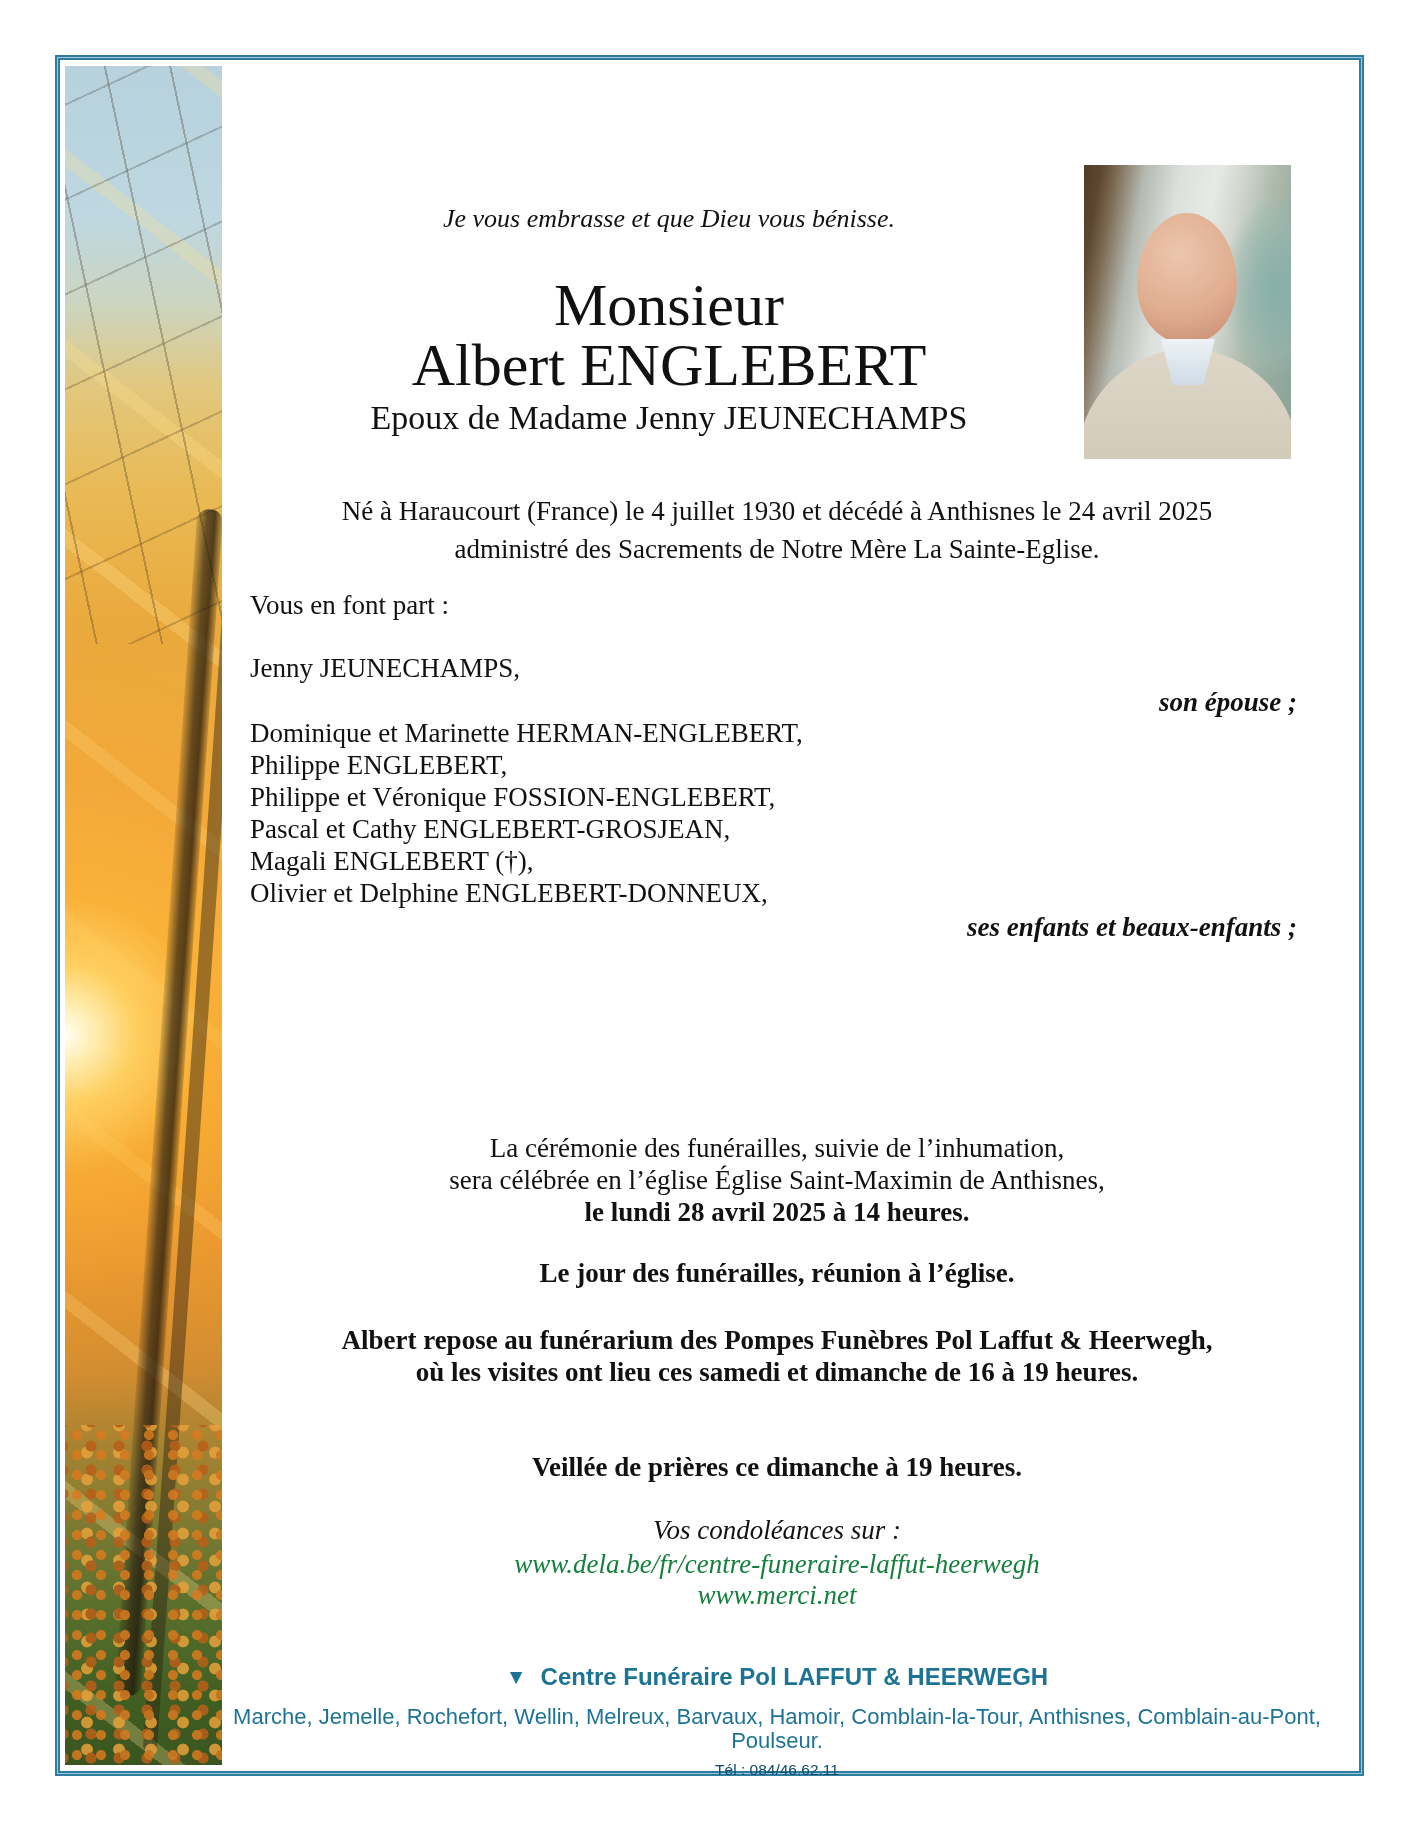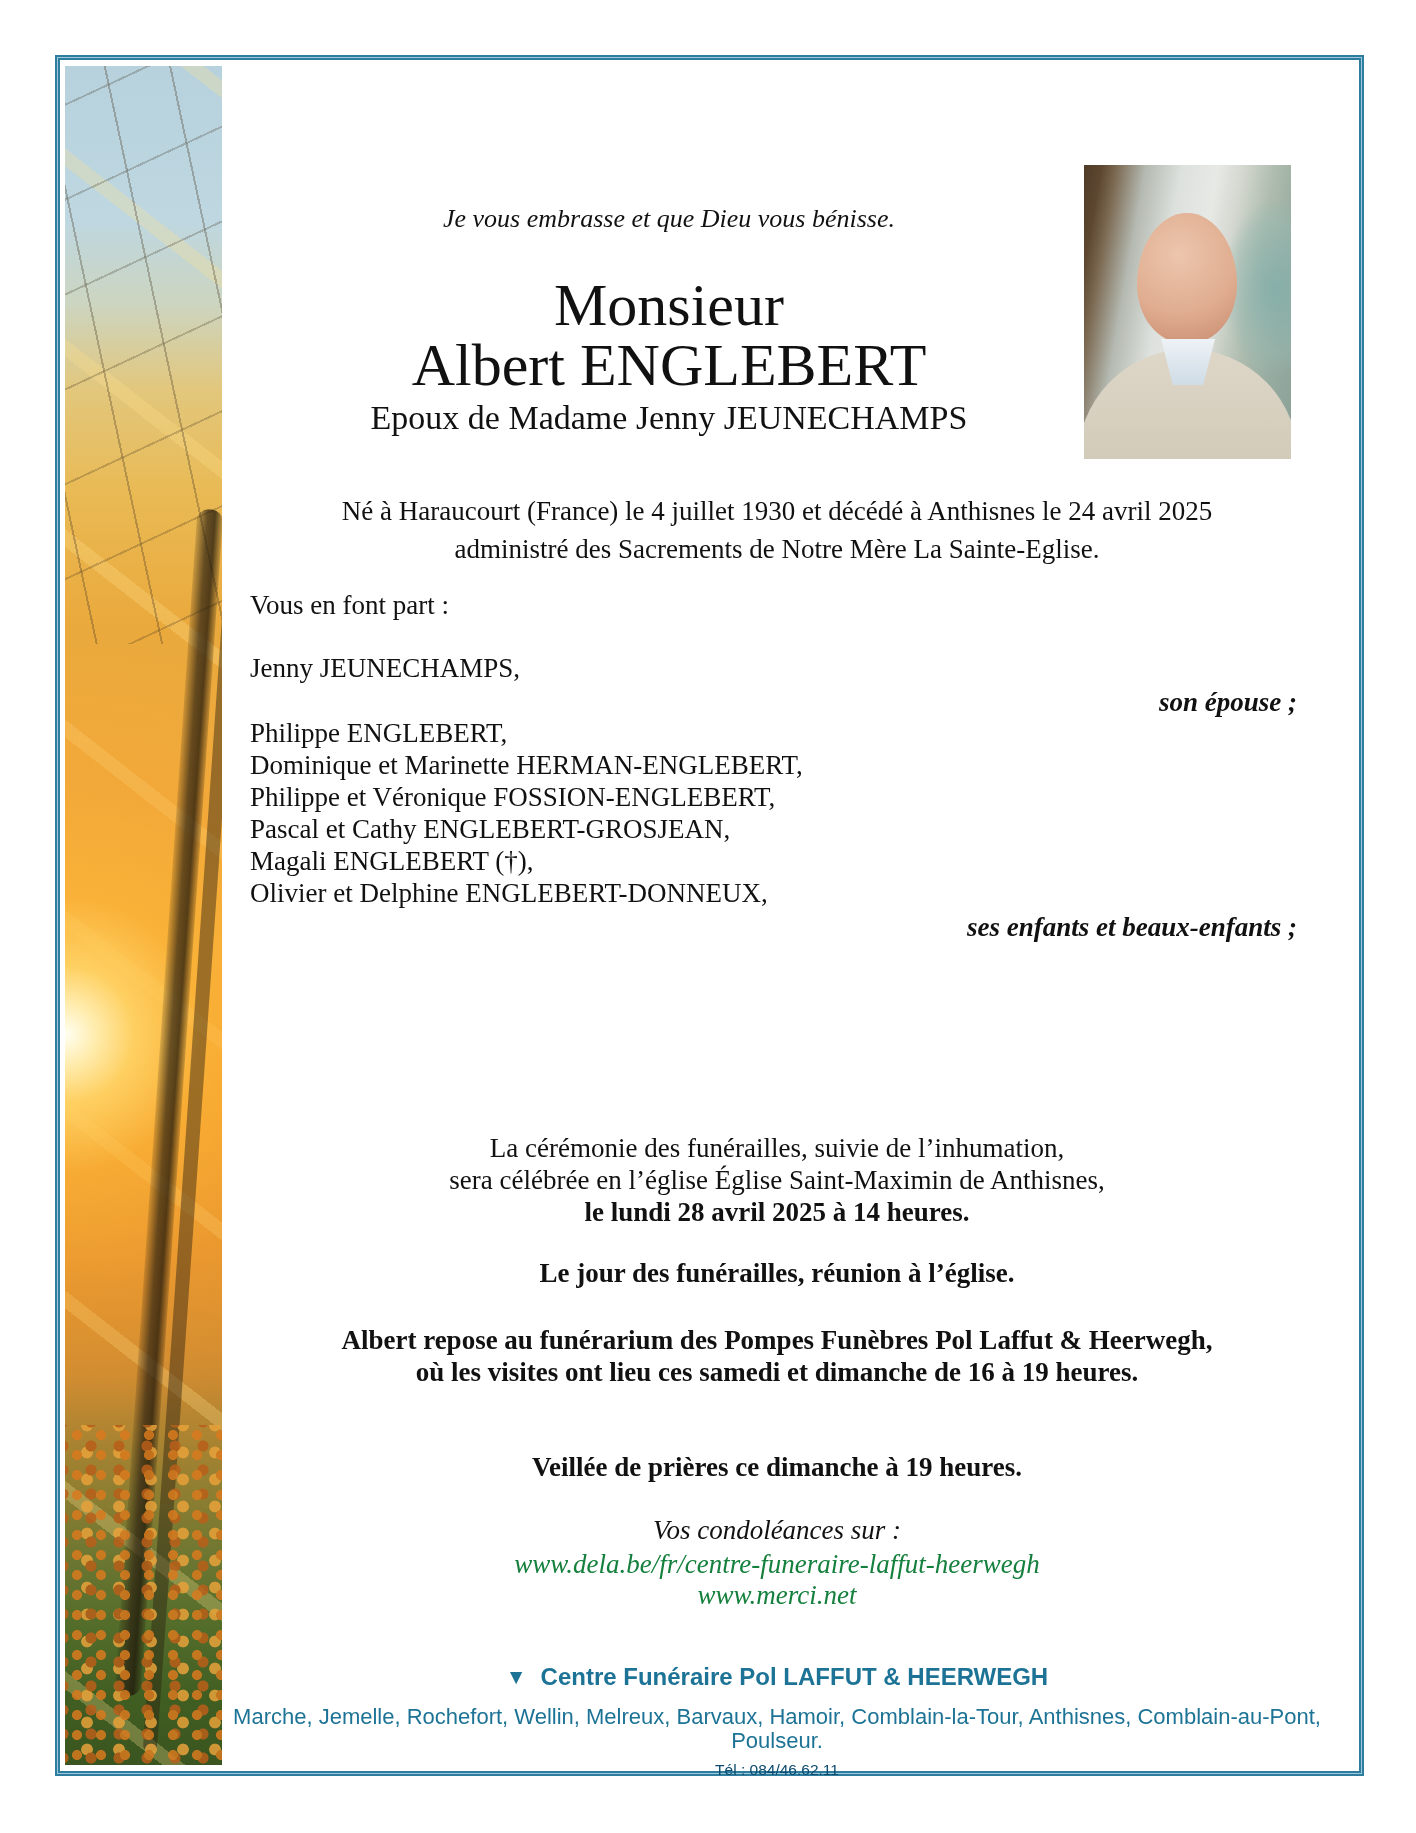--- a/index.html
+++ b/index.html
@@ -121,22 +121,22 @@
     <div>Né à Haraucourt (France) le 4 juillet 1930 et décédé à Anthisnes le 24 avril 2025</div>
     <div>administré des Sacrements de Notre Mère La Sainte-Eglise.</div>
   </div>
 
   <div class="block leftpad body-text" style="top:590px;line-height:30px;">Vous en font part :</div>
 
   <div class="block leftpad body-text" style="top:652px;">Jenny JEUNECHAMPS,</div>
   <div class="block rightpad body-text bold italic" style="top:686px;">son épouse ;</div>
 
   <div class="block leftpad body-text" style="top:717px;">
+    <div>Dominique et Marinette HERMAN-ENGLEBERT,</div>
     <div>Philippe ENGLEBERT,</div>
-    <div>Dominique et Marinette HERMAN-ENGLEBERT,</div>
     <div>Philippe et Véronique FOSSION-ENGLEBERT,</div>
     <div>Pascal et Cathy ENGLEBERT-GROSJEAN,</div>
     <div>Magali ENGLEBERT (†),</div>
     <div>Olivier et Delphine ENGLEBERT-DONNEUX,</div>
   </div>
   <div class="block rightpad body-text bold italic" style="top:911px;">ses enfants et beaux-enfants ;</div>
 
 
 
   <div class="block center body-text" style="top:1132px;">

